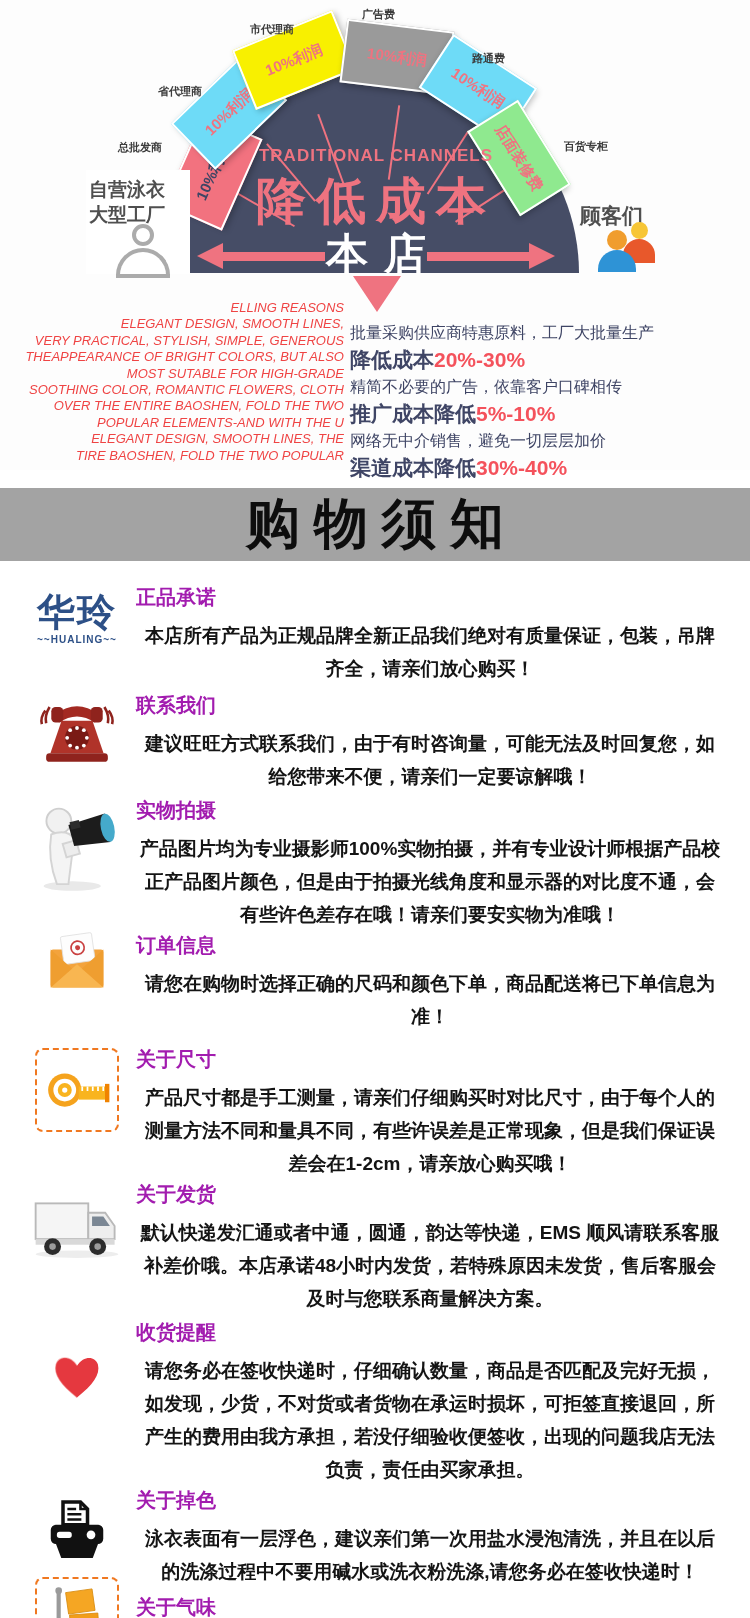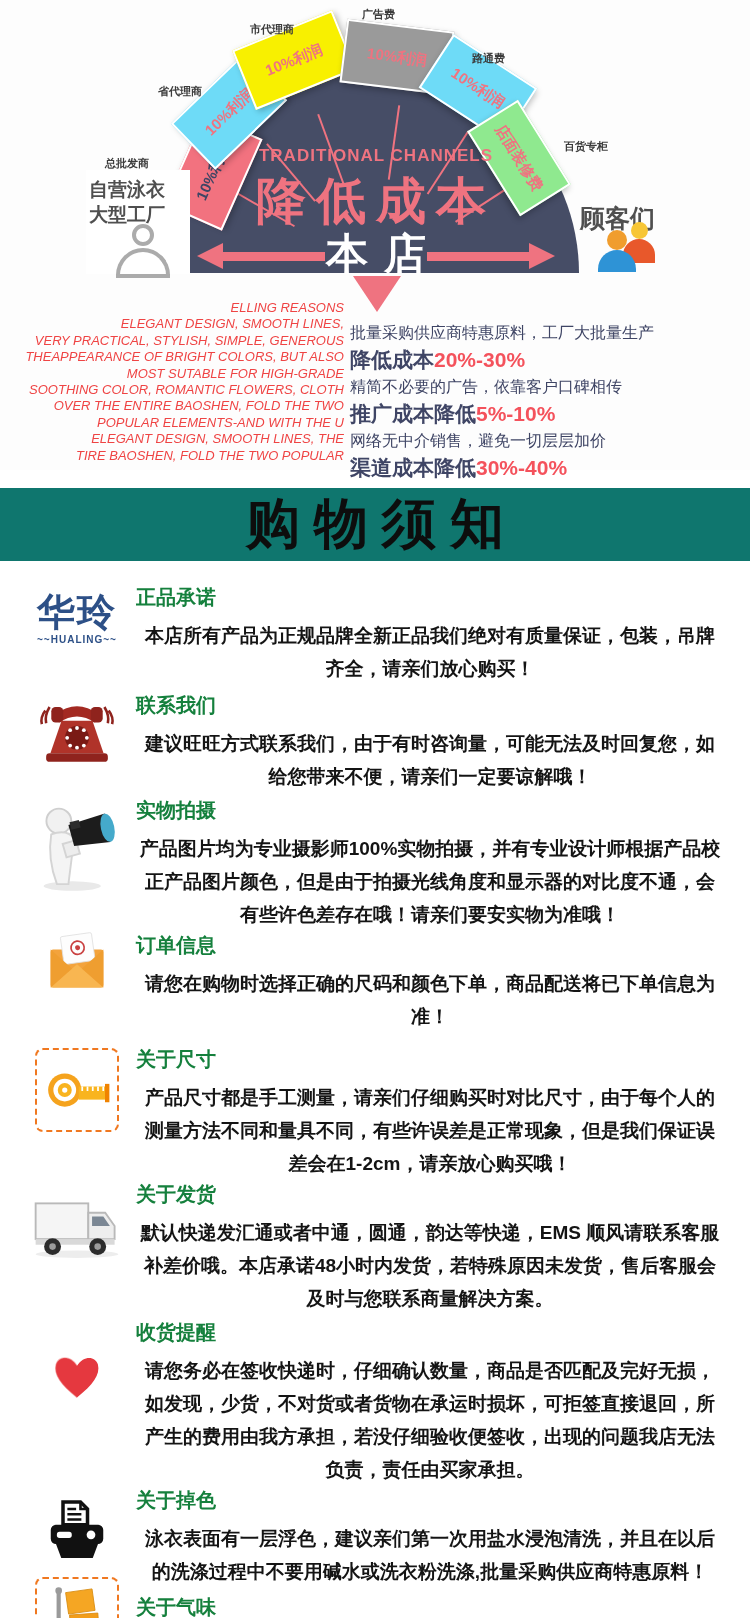--- a/index.html
+++ b/index.html
@@ -44,47 +44,47 @@
 
   .left-box { position:absolute; left:86px; top:170px; width:104px; height:104px; background:#fff; z-index:4; }
   .left-factory-label { position:absolute; left:89px; top:177px; z-index:5;
       font-size:19px; font-weight:bold; color:#4f4f4f; line-height:25px; white-space:nowrap; }
   .person-outline { position:absolute; left:112px; top:224px; width:64px; height:50px; z-index:5; }
   .person-outline .head { position:absolute; left:20px; top:0; width:22px; height:22px;
       border:4px solid #ababab; border-radius:50%; background:#fff; }
   .person-outline .body { position:absolute; left:4px; top:24px; width:54px; height:30px;
       border:4px solid #ababab; border-radius:27px 27px 0 0; background:#fff; }
   .right-customers-label { position:absolute; left:580px; top:202px; z-index:5;
-      font-size:25px; font-weight:bold; color:#4f4f4f; white-space:nowrap; }
+      font-size:21px; font-weight:bold; color:#4f4f4f; white-space:nowrap; }
   .group-icon { position:absolute; left:594px; top:222px; width:66px; height:50px; z-index:5; }
   .group-icon .head-back { position:absolute; left:37px; top:0; width:17px; height:17px; border-radius:50%; background:#f7c636; }
   .group-icon .body-back { position:absolute; left:29px; top:17px; width:32px; height:24px; border-radius:16px 16px 0 0; background:#e8582b; }
   .group-icon .head-front { position:absolute; left:13px; top:8px; width:20px; height:20px; border-radius:50%; background:#f09d2e; }
   .group-icon .body-front { position:absolute; left:4px; top:28px; width:38px; height:22px; border-radius:19px 19px 0 0; background:#2e93d6; }
 
   
   .benefits-en { position:absolute; left:10px; top:300px; width:334px; text-align:right; z-index:2;
       color:#ef4444; font-style:italic; font-size:13px; line-height:16.4px; }
   .benefits-cn { position:absolute; left:350px; top:320px; width:390px; z-index:2; }
   .benefit-desc { font-size:16px; color:#3f4565; line-height:25px; height:25px; white-space:nowrap; }
   .benefit-hl { font-size:21px; font-weight:bold; line-height:29px; height:29px; white-space:nowrap; }
   .benefit-hl .hl-prefix { color:#3f4565; }
   .benefit-hl .hl-value { color:#f4525c; }
 
   
-  .banner { width:750px; height:73px; margin-top:18px; background:#0f766e;
+  .banner { width:750px; height:73px; margin-top:18px; background:#a3a3a3;
       display:flex; align-items:center; justify-content:center; }
   .banner-title { font-size:54px; font-weight:bold; color:#0d0d0d; letter-spacing:14px; text-indent:14px; }
 
   
   .notices { padding-top:22px; }
   .notice-row { display:flex; align-items:flex-start; }
   .icon-col { width:118px; margin-left:18px; flex:none; display:flex; justify-content:center; }
   .content-col { flex:1; padding-right:26px; }
-  .notice-title { font-size:20px; font-weight:bold; color:#15803d; line-height:28px; margin-bottom:8px; }
+  .notice-title { font-size:20px; font-weight:bold; color:#a21caf; line-height:28px; margin-bottom:8px; }
   .notice-body { font-size:19px; font-weight:bold; color:#141414; line-height:33px;text-align:center; }
 
   .hualing { margin-top:7px; text-align:center; color:#2d5087; }
   .hualing .cn { font-size:38px; font-weight:bold; letter-spacing:2px; line-height:44px; }
   .hualing .en { font-size:10px; font-weight:bold; letter-spacing:1px; }
   .dashed-card { width:84px; height:84px; background:#fff; border:2px dashed #f07820; border-radius:8px;
       display:flex; align-items:center; justify-content:center; }
   .mt4{margin-top:4px;} .mt10{margin-top:10px;} .mt12{margin-top:12px;} .mt30{margin-top:30px;} .mtm16{margin-top:-16px;} .mt3{margin-top:3px;}
 
   .mb6{margin-bottom:6px;} .mb3{margin-bottom:3px;} .mb0{margin-bottom:0;} .mb12{margin-bottom:12px;} .mb5{margin-bottom:5px;}
@@ -116,21 +116,21 @@
     <div class="seg seg3" style="background: rgb(154, 154, 154); color: rgb(239, 115, 128);">
         <span class="seg-text">10%利润</span>
       </div>
     <div class="seg seg4" style="background: rgb(110, 219, 247); color: rgb(239, 115, 128);">
         <span class="seg-text">10%利润</span>
       </div>
     <div class="seg seg5" style="background: rgb(143, 233, 143); color: rgb(239, 115, 128);">
         <span class="seg-text">店面装修费</span>
       </div>
 
-    <div class="seg-label" style="left:105px; top:140px;margin-top:16px;">总批发商</div>
+    <div class="seg-label" style="left:118px; top:140px;">总批发商</div>
     <div class="seg-label" style="left:158px; top:84px;">省代理商</div>
     <div class="seg-label" style="left:250px; top:22px;">市代理商</div>
     <div class="seg-label" style="left:362px; top:7px;">广告费</div>
     <div class="seg-label" style="left:472px; top:51px;">路通费</div>
     <div class="seg-label" style="left:564px; top:139px;">百货专柜</div>
 
     <div class="dome-title-en">TRADITIONAL CHANNELS</div>
     <div class="dome-title-cn">降低成本</div>
     <div class="dome-shop">本店</div>
 
@@ -328,21 +328,21 @@
           <path d="M44 4 L44 12 L52 12" fill="none" stroke="#111" stroke-width="3"></path>
           <path d="M29 12 h10 M29 18 h16 M29 24 h16" stroke="#111" stroke-width="3"></path>
           <rect x="10" y="30" width="60" height="22" rx="6" fill="#111"></rect>
           <rect x="17" y="38" width="17" height="7" rx="3" fill="#fff"></rect>
           <circle cx="56" cy="41.5" r="5" fill="#fff"></circle>
           <path d="M16 52 L64 52 L58 68 L22 68 Z" fill="#111"></path>
         </svg>
       </div>
       <div class="content-col">
         <div class="notice-title">关于掉色</div>
-        <div class="notice-body">泳衣表面有一层浮色，建议亲们第一次用盐水浸泡清洗，并且在以后的洗涤过程中不要用碱水或洗衣粉洗涤,批量采购供应商特惠原料！</div>
+        <div class="notice-body">泳衣表面有一层浮色，建议亲们第一次用盐水浸泡清洗，并且在以后的洗涤过程中不要用碱水或洗衣粉洗涤,请您务必在签收快递时！</div>
       </div>
     </div>
 
     <div class="notice-row">
       <div class="icon-col">
         <div class="dashed-card mtm16">
           <svg width="68" height="70" viewBox="0 0 80 84">
             <ellipse cx="40" cy="79" rx="26" ry="4" fill="#e5e5e5"></ellipse>
             <rect x="28" y="8" width="32" height="26" fill="#f5a623" stroke="#d98c12" transform="rotate(-8 44 21)"></rect>
             <rect x="32" y="36" width="34" height="28" fill="#f29d1a" stroke="#d98c12" transform="rotate(-4 49 50)"></rect>

